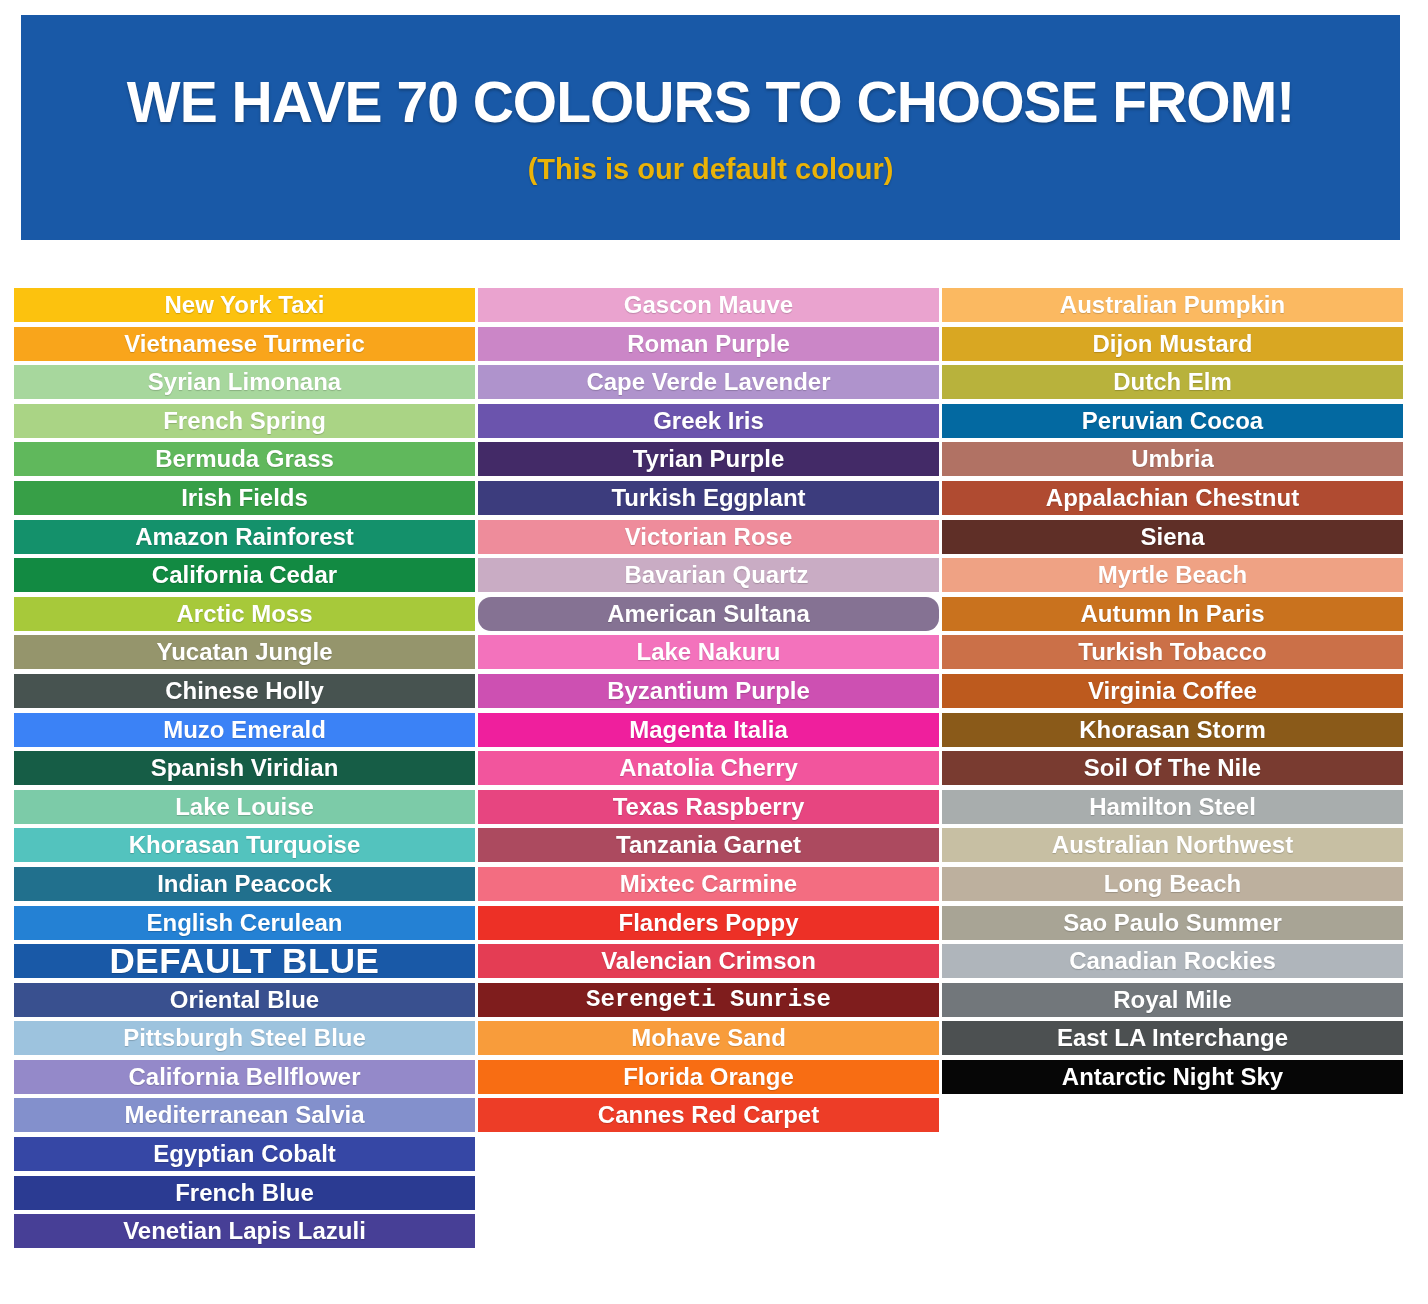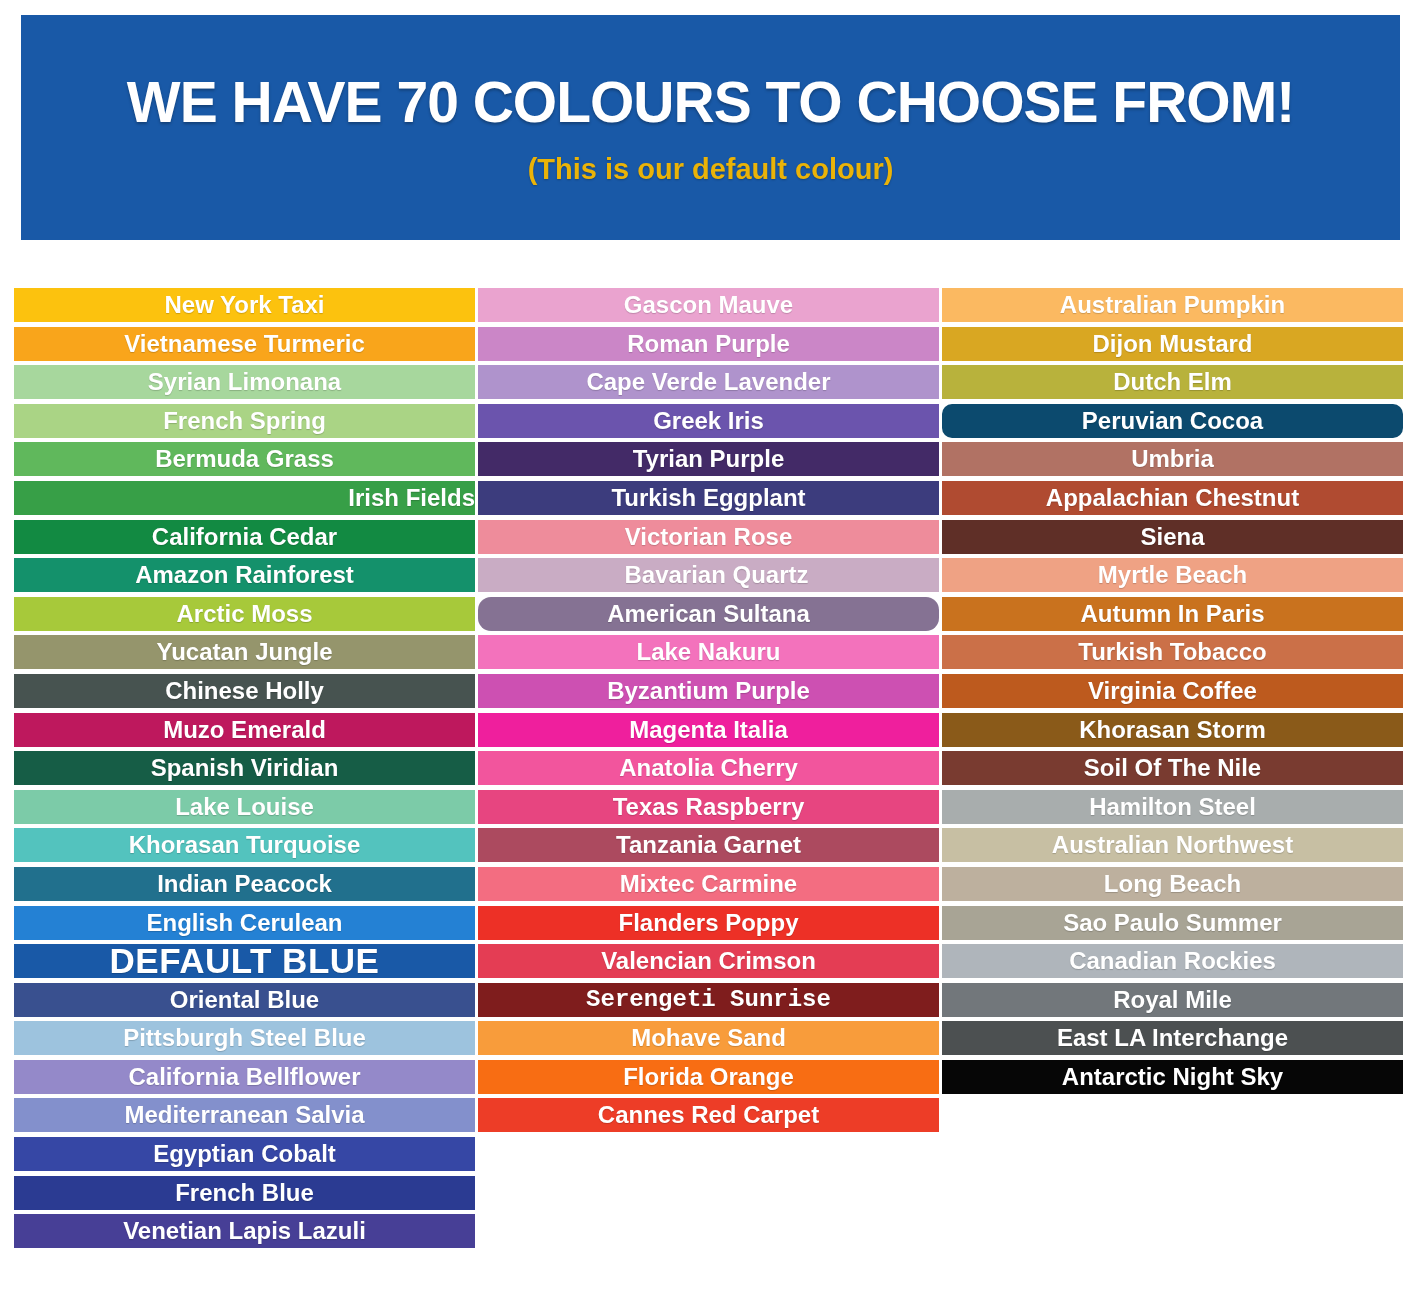--- a/index.html
+++ b/index.html
@@ -90,39 +90,39 @@
         </div>
         <div class="swatch" style="background: rgb(167, 215, 157);">
           <span class="swatch-label">Syrian Limonana</span>
         </div>
         <div class="swatch" style="background: rgb(170, 212, 133);">
           <span class="swatch-label">French Spring</span>
         </div>
         <div class="swatch" style="background: rgb(96, 184, 92);">
           <span class="swatch-label">Bermuda Grass</span>
         </div>
-        <div class="swatch" style="background: rgb(55, 159, 71); justify-content: flex-end;">
+        <div class="swatch" style="background: rgb(55, 159, 71);">
           <span class="swatch-label">Irish Fields</span>
+        </div>
+        <div class="swatch" style="background: rgb(20, 145, 107);">
+          <span class="swatch-label">Amazon Rainforest</span>
         </div>
         <div class="swatch" style="background: rgb(18, 138, 66);">
           <span class="swatch-label">California Cedar</span>
         </div>
-        <div class="swatch" style="background: rgb(20, 145, 107);">
-          <span class="swatch-label">Amazon Rainforest</span>
-        </div>
         <div class="swatch" style="background: rgb(167, 201, 58);">
           <span class="swatch-label">Arctic Moss</span>
         </div>
         <div class="swatch" style="background: rgb(149, 149, 108);">
           <span class="swatch-label">Yucatan Jungle</span>
         </div>
         <div class="swatch" style="background: rgb(71, 83, 80);">
           <span class="swatch-label">Chinese Holly</span>
         </div>
-        <div class="swatch" style="background: #be185d;">
+        <div class="swatch" style="background: #3b82f6;">
           <span class="swatch-label">Muzo Emerald</span>
         </div>
         <div class="swatch" style="background: rgb(22, 93, 70);">
           <span class="swatch-label">Spanish Viridian</span>
         </div>
         <div class="swatch" style="background: rgb(124, 203, 168);">
           <span class="swatch-label">Lake Louise</span>
         </div>
         <div class="swatch" style="background: rgb(83, 195, 190);">
           <span class="swatch-label">Khorasan Turquoise</span>
@@ -229,21 +229,21 @@
       <div class="col">
         <div class="swatch" style="background: rgb(251, 185, 97);">
           <span class="swatch-label">Australian Pumpkin</span>
         </div>
         <div class="swatch" style="background: rgb(217, 167, 34);">
           <span class="swatch-label">Dijon Mustard</span>
         </div>
         <div class="swatch" style="background: rgb(184, 178, 60);">
           <span class="swatch-label">Dutch Elm</span>
         </div>
-        <div class="swatch" style="background: #0c4a6e; border-radius: 10px;">
+        <div class="swatch" style="background: #0369a1;">
           <span class="swatch-label">Peruvian Cocoa</span>
         </div>
         <div class="swatch" style="background: rgb(177, 114, 100);">
           <span class="swatch-label">Umbria</span>
         </div>
         <div class="swatch" style="background: rgb(176, 75, 49);">
           <span class="swatch-label">Appalachian Chestnut</span>
         </div>
         <div class="swatch" style="background: rgb(95, 47, 39);">
           <span class="swatch-label">Siena</span>

